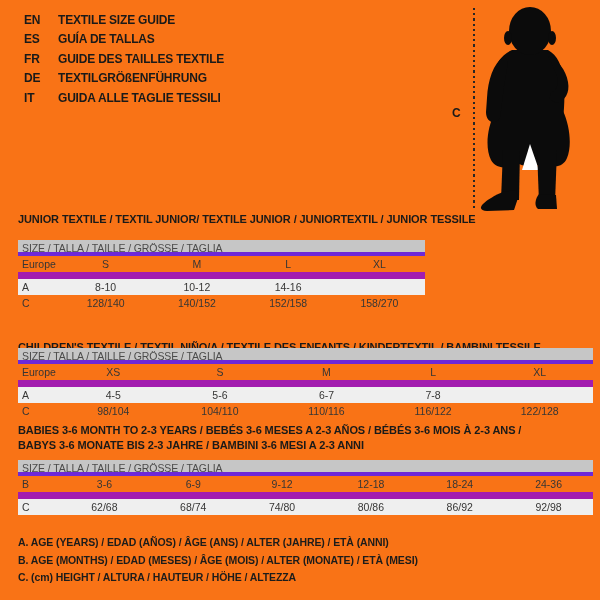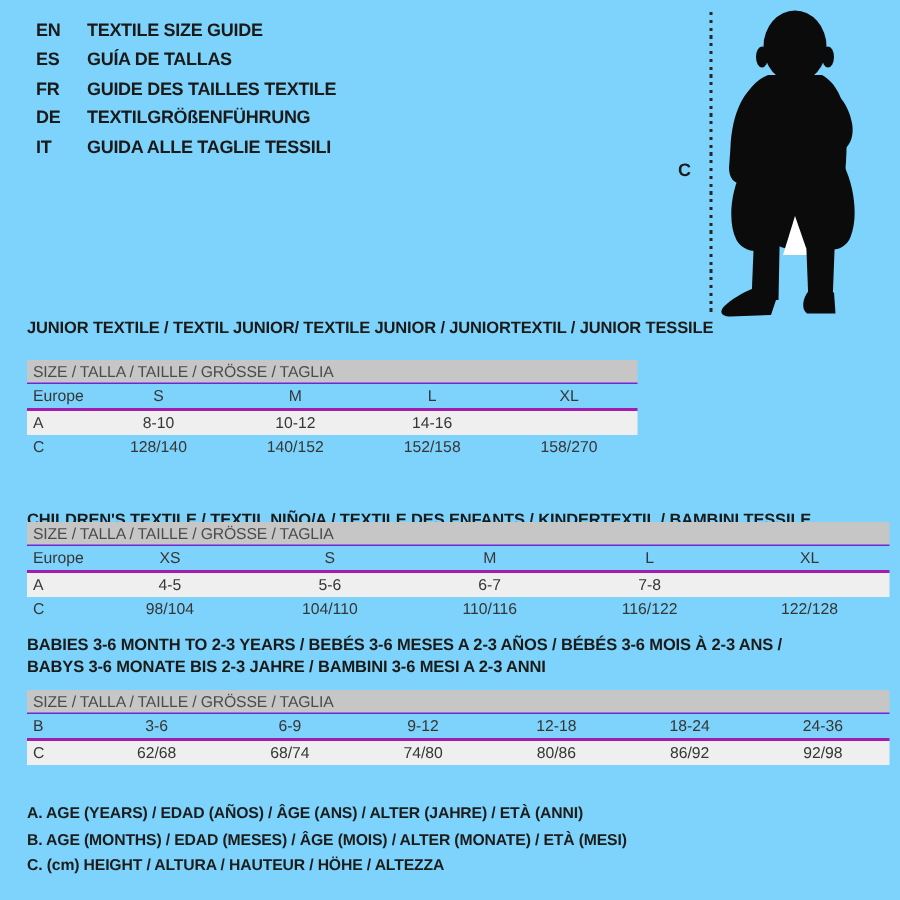--- a/index.html
+++ b/index.html
@@ -1,17 +1,17 @@
 <!DOCTYPE html>
 <html><head>
 <meta charset="utf-8">
 <style>
   html,body { margin:0; padding:0; background:#ffffff; }
   #canvas {
-    position:relative; width:600px; height:600px; background:#7dd3fc;
+    position:relative; width:600px; height:600px; background:#f97316;
     font-family:"Liberation Sans", sans-serif; color:#2e2e2d; overflow:hidden;
   }
   
   .lang-list { position:absolute; top:10px; left:24px; }
   .lang-row { display:flex; height:19.5px; align-items:center; }
   .lang-code { width:34px; font-size:12px; font-weight:700; color:#1a1a19; letter-spacing:-0.2px; }
   .lang-label { font-size:12px; font-weight:700; color:#1a1a19; letter-spacing:-0.2px; white-space:nowrap; }
 
   
   .measure-line {
@@ -19,30 +19,30 @@
     background:repeating-linear-gradient(to bottom,#262626 0 2.2px,transparent 2.2px 5.2px);
   }
   .measure-label { position:absolute; left:452px; top:106px; font-size:12px; font-weight:700; color:#1a1a19; }
   .silhouette { position:absolute; left:478px; top:2px; }
 
   
   .tbl-title { position:absolute; left:18px; font-size:11px; font-weight:700; color:#1a1a19; letter-spacing:-0.1px; white-space:nowrap; }
   .tbl-title.two-line { line-height:15px; }
   .tbl { position:absolute; left:18px; }
   .size-bar {
-    height:16px; line-height:16px; background:#c6c6c6; border-bottom:1px solid #6d28d9;
+    height:16px; line-height:16px; background:#c6c6c6; border-bottom:4px solid #6d28d9;
     font-size:10.5px; color:#4b4b4a; padding-left:4px; letter-spacing:-0.1px; box-sizing:border-box;
   }
   .row { display:grid; height:16px; line-height:16px; font-size:10.5px; color:#363635; }
   .t1 .row { grid-template-columns:42px repeat(4,1fr); }
   .t2 .row { grid-template-columns:42px repeat(5,1fr); }
   .t3 .row { grid-template-columns:42px repeat(6,1fr); }
   .row .c { text-align:center; white-space:nowrap; }
   .row .lbl { text-align:left; padding-left:4px; }
-  .row.first { border-bottom:2px solid #a21caf; }
+  .row.first { border-bottom:7px solid #a21caf; }
   .row.alt { background:#efefef; }
 
   
   .legend { position:absolute; left:18px; top:534px; }
   .legend-line { font-size:10.5px; font-weight:700; color:#1c1c1b; line-height:17.5px; letter-spacing:-0.1px; white-space:nowrap; }
 </style>
 </head>
 <body>
 
 <div id="canvas">

